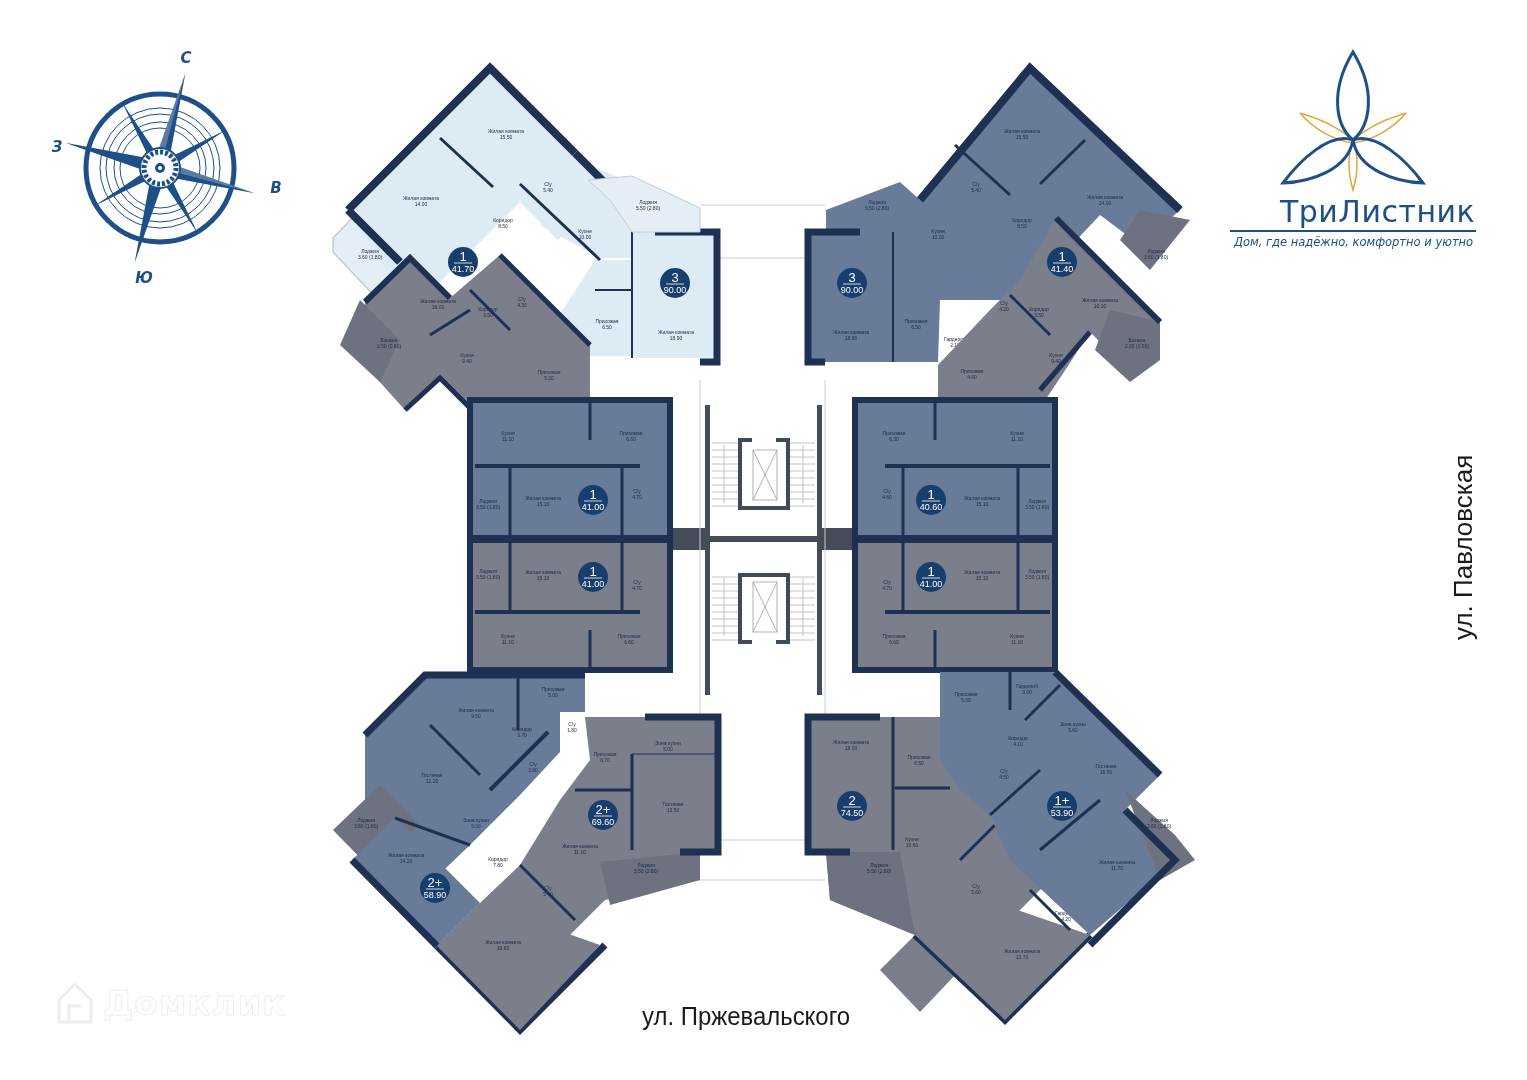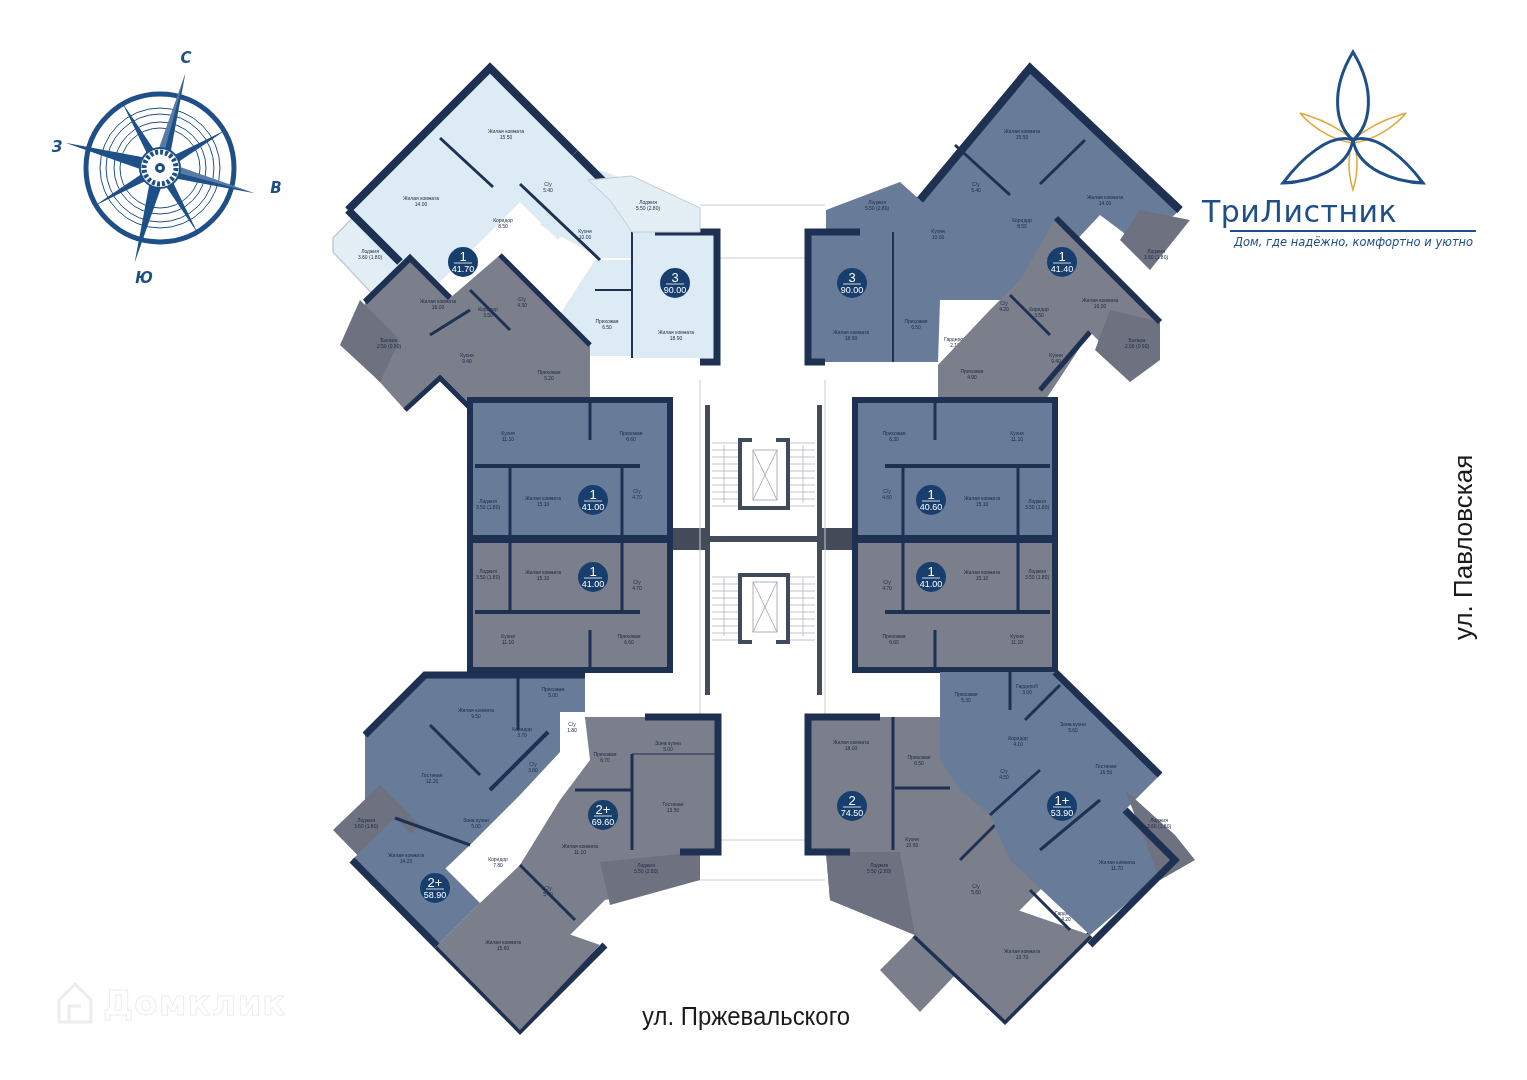--- a/index.html
+++ b/index.html
@@ -6,21 +6,21 @@
   body { width: 1527px; height: 1080px; position: relative; overflow: hidden;
          font-family: "Liberation Sans", sans-serif; }
   #plan { position: absolute; left: 0; top: 0; width: 1527px; height: 1080px; }
   .room-label { font-family: "Liberation Sans", sans-serif; font-size: 5px; fill: #1d2b45; text-anchor: middle; }
   .badge-type { font-family: "Liberation Sans", sans-serif; font-size: 13px; fill: #ffffff; text-anchor: middle; }
   .badge-area { font-family: "Liberation Sans", sans-serif; font-size: 9px; fill: #ffffff; text-anchor: middle; }
   .compass-letter { font-family: "DejaVu Sans", sans-serif; font-style: italic; font-size: 15px; fill: #1e4f86; font-weight: bold; text-anchor: middle; }
   .street { position: absolute; font-family: "DejaVu Sans", sans-serif; color: #1a1a1a; font-size: 24px; white-space: nowrap; }
   .street-bottom { left: 642px; top: 1001px; font-family: "Liberation Sans", sans-serif; font-size: 26px; transform: scaleX(0.92); transform-origin: left top; }
   .street-right { left: 1448px; top: 640px; transform: rotate(-90deg); transform-origin: left top; font-family: "Liberation Sans", sans-serif; font-size: 26px; }
-  .logo-title { position: absolute; left: 1202px; top: 194px; font-family: "DejaVu Sans", sans-serif; font-size: 30px; color: #1e4f86; letter-spacing: 0.5px; }
+  .logo-title { position: absolute; left: 1280px; top: 194px; font-family: "DejaVu Sans", sans-serif; font-size: 30px; color: #1e4f86; letter-spacing: 0.5px; }
   .logo-line { position: absolute; left: 1230px; top: 230px; width: 246px; height: 2px; background: #1e4f86; }
   .logo-tagline { position: absolute; left: 1234px; top: 235px; font-family: "DejaVu Sans", sans-serif; font-style: italic; font-size: 11.5px; color: #1e4f86; white-space: nowrap; }
   .watermark { position: absolute; left: 55px; top: 980px; display: flex; align-items: center; gap: 8px; opacity: 0.9; }
   .watermark-text { font-family: "DejaVu Sans", sans-serif; font-size: 34px; color: transparent; -webkit-text-stroke: 1px #ececec; font-weight: bold; letter-spacing: 1px; }
 </style>
 </head>
 <body>
 
 <svg id="plan" viewBox="0 0 1527 1080" xmlns="http://www.w3.org/2000/svg">
 

